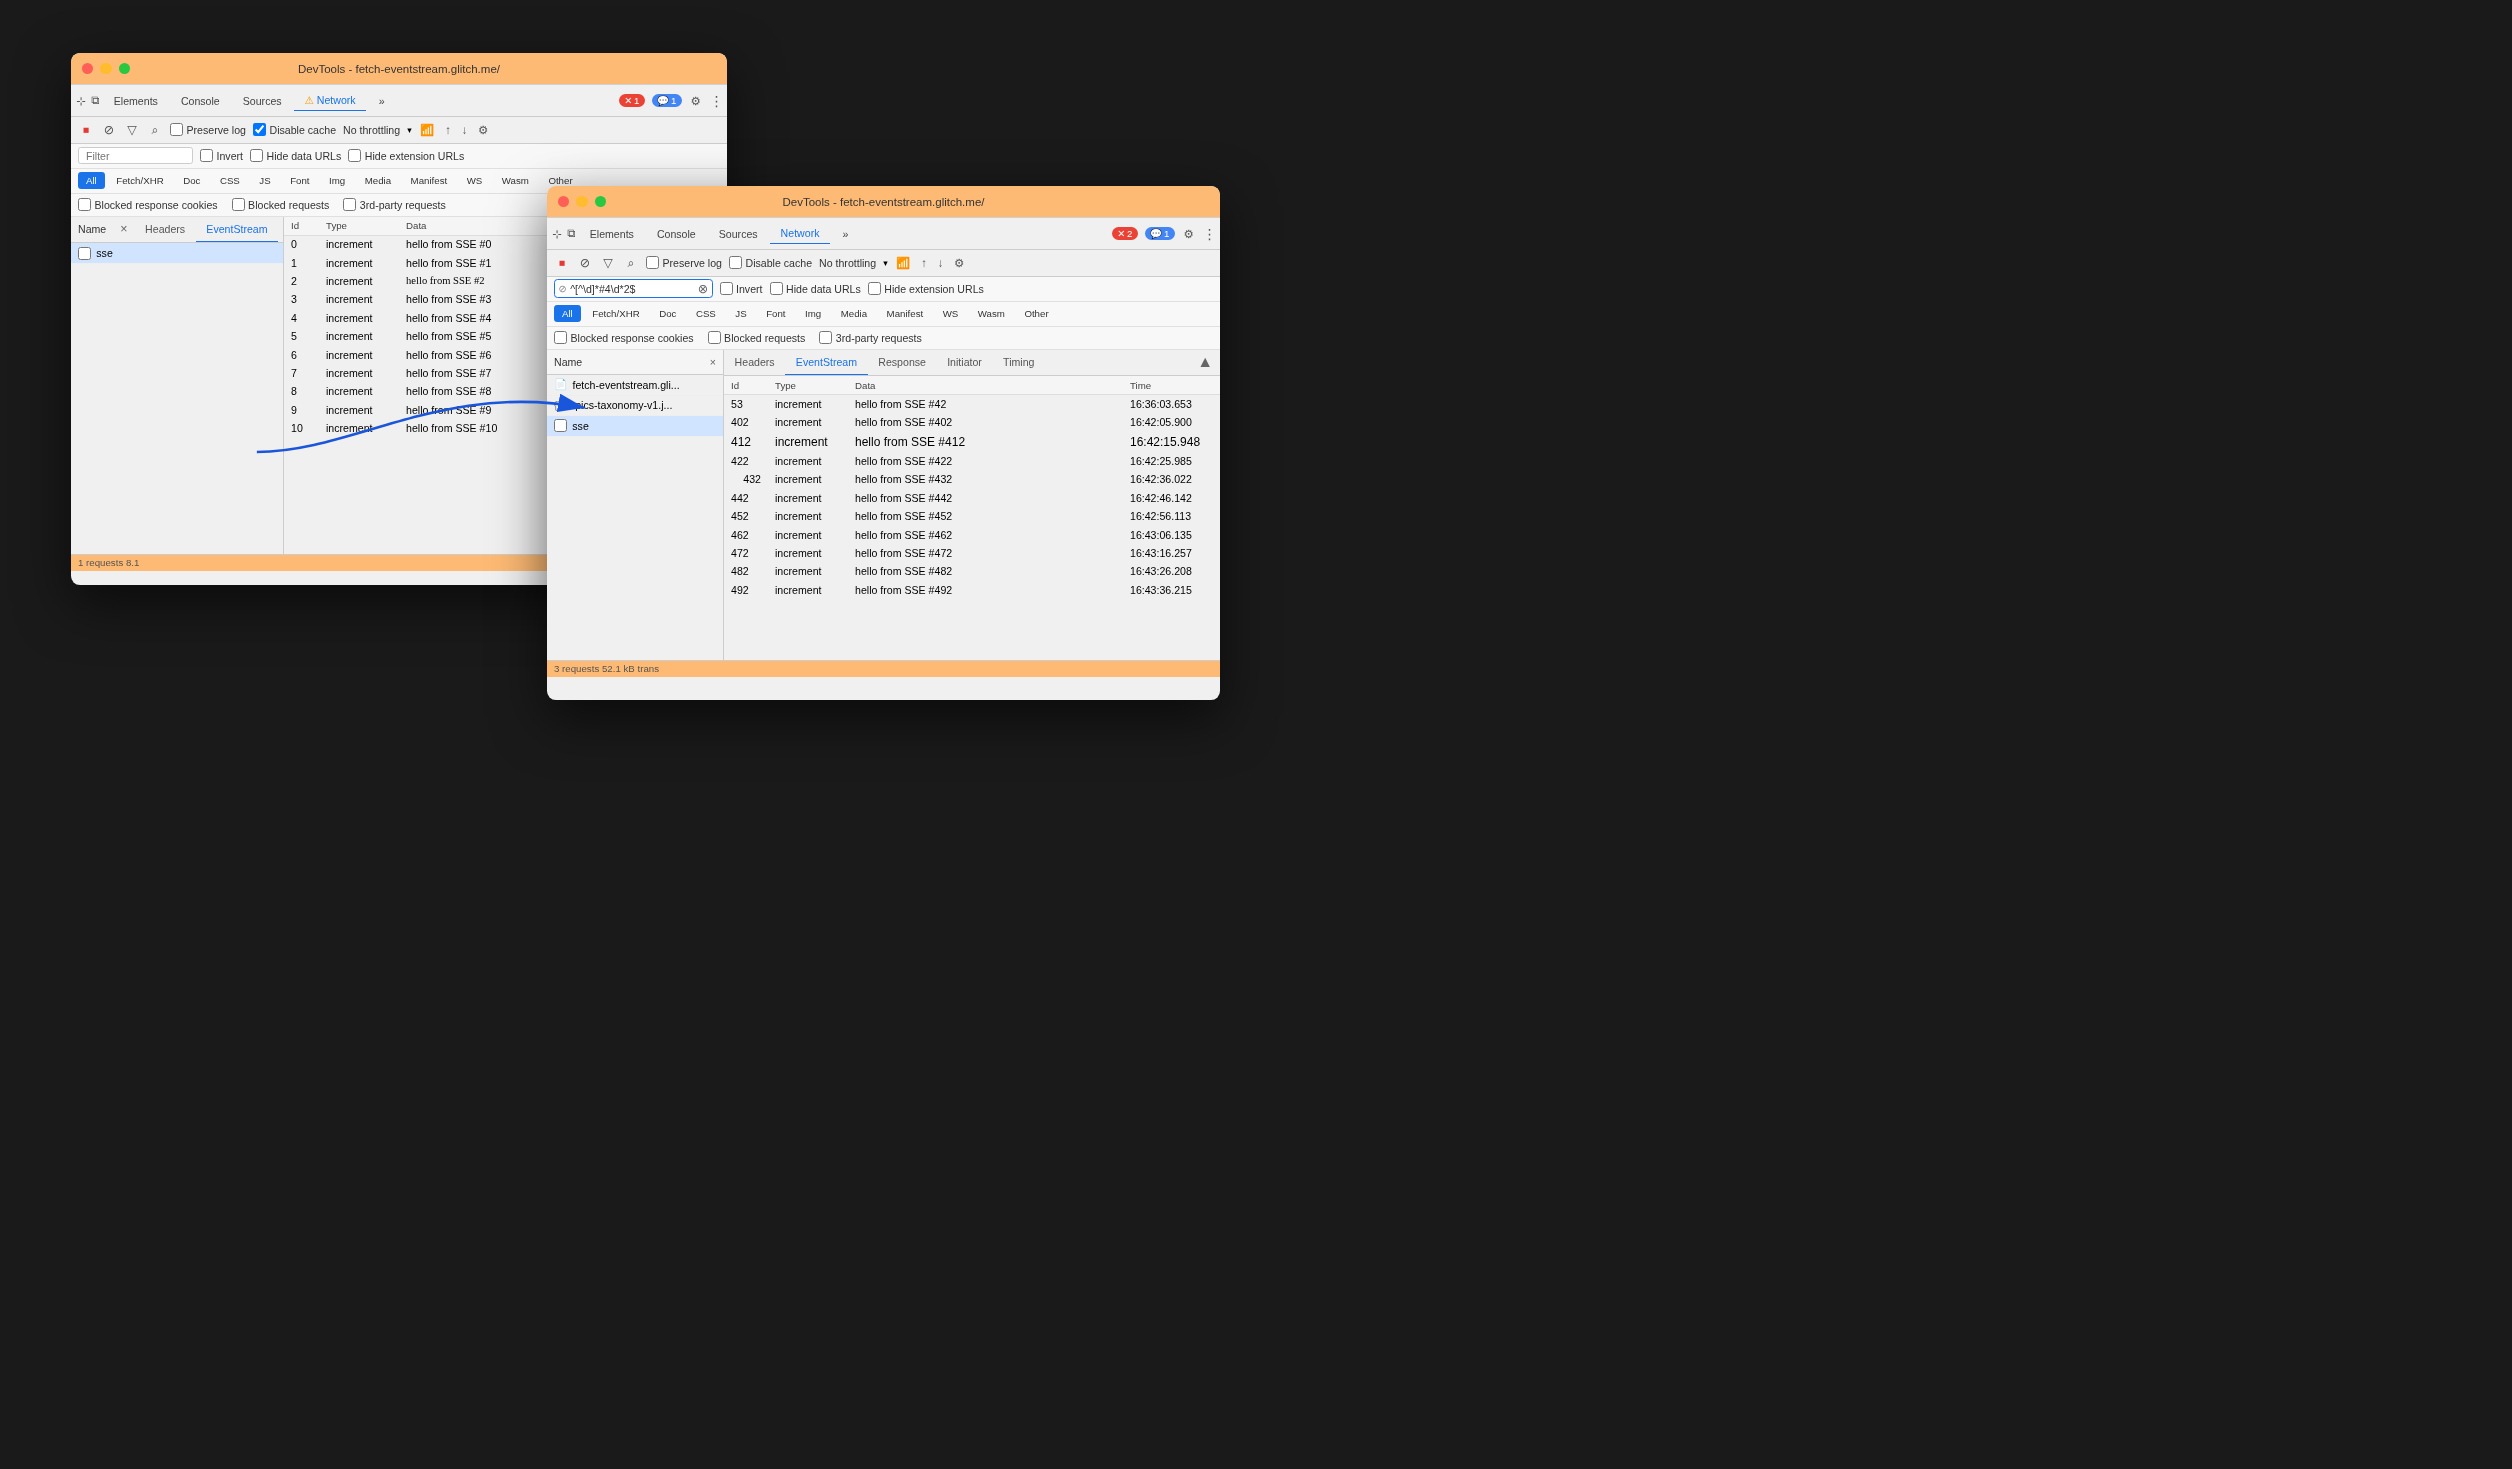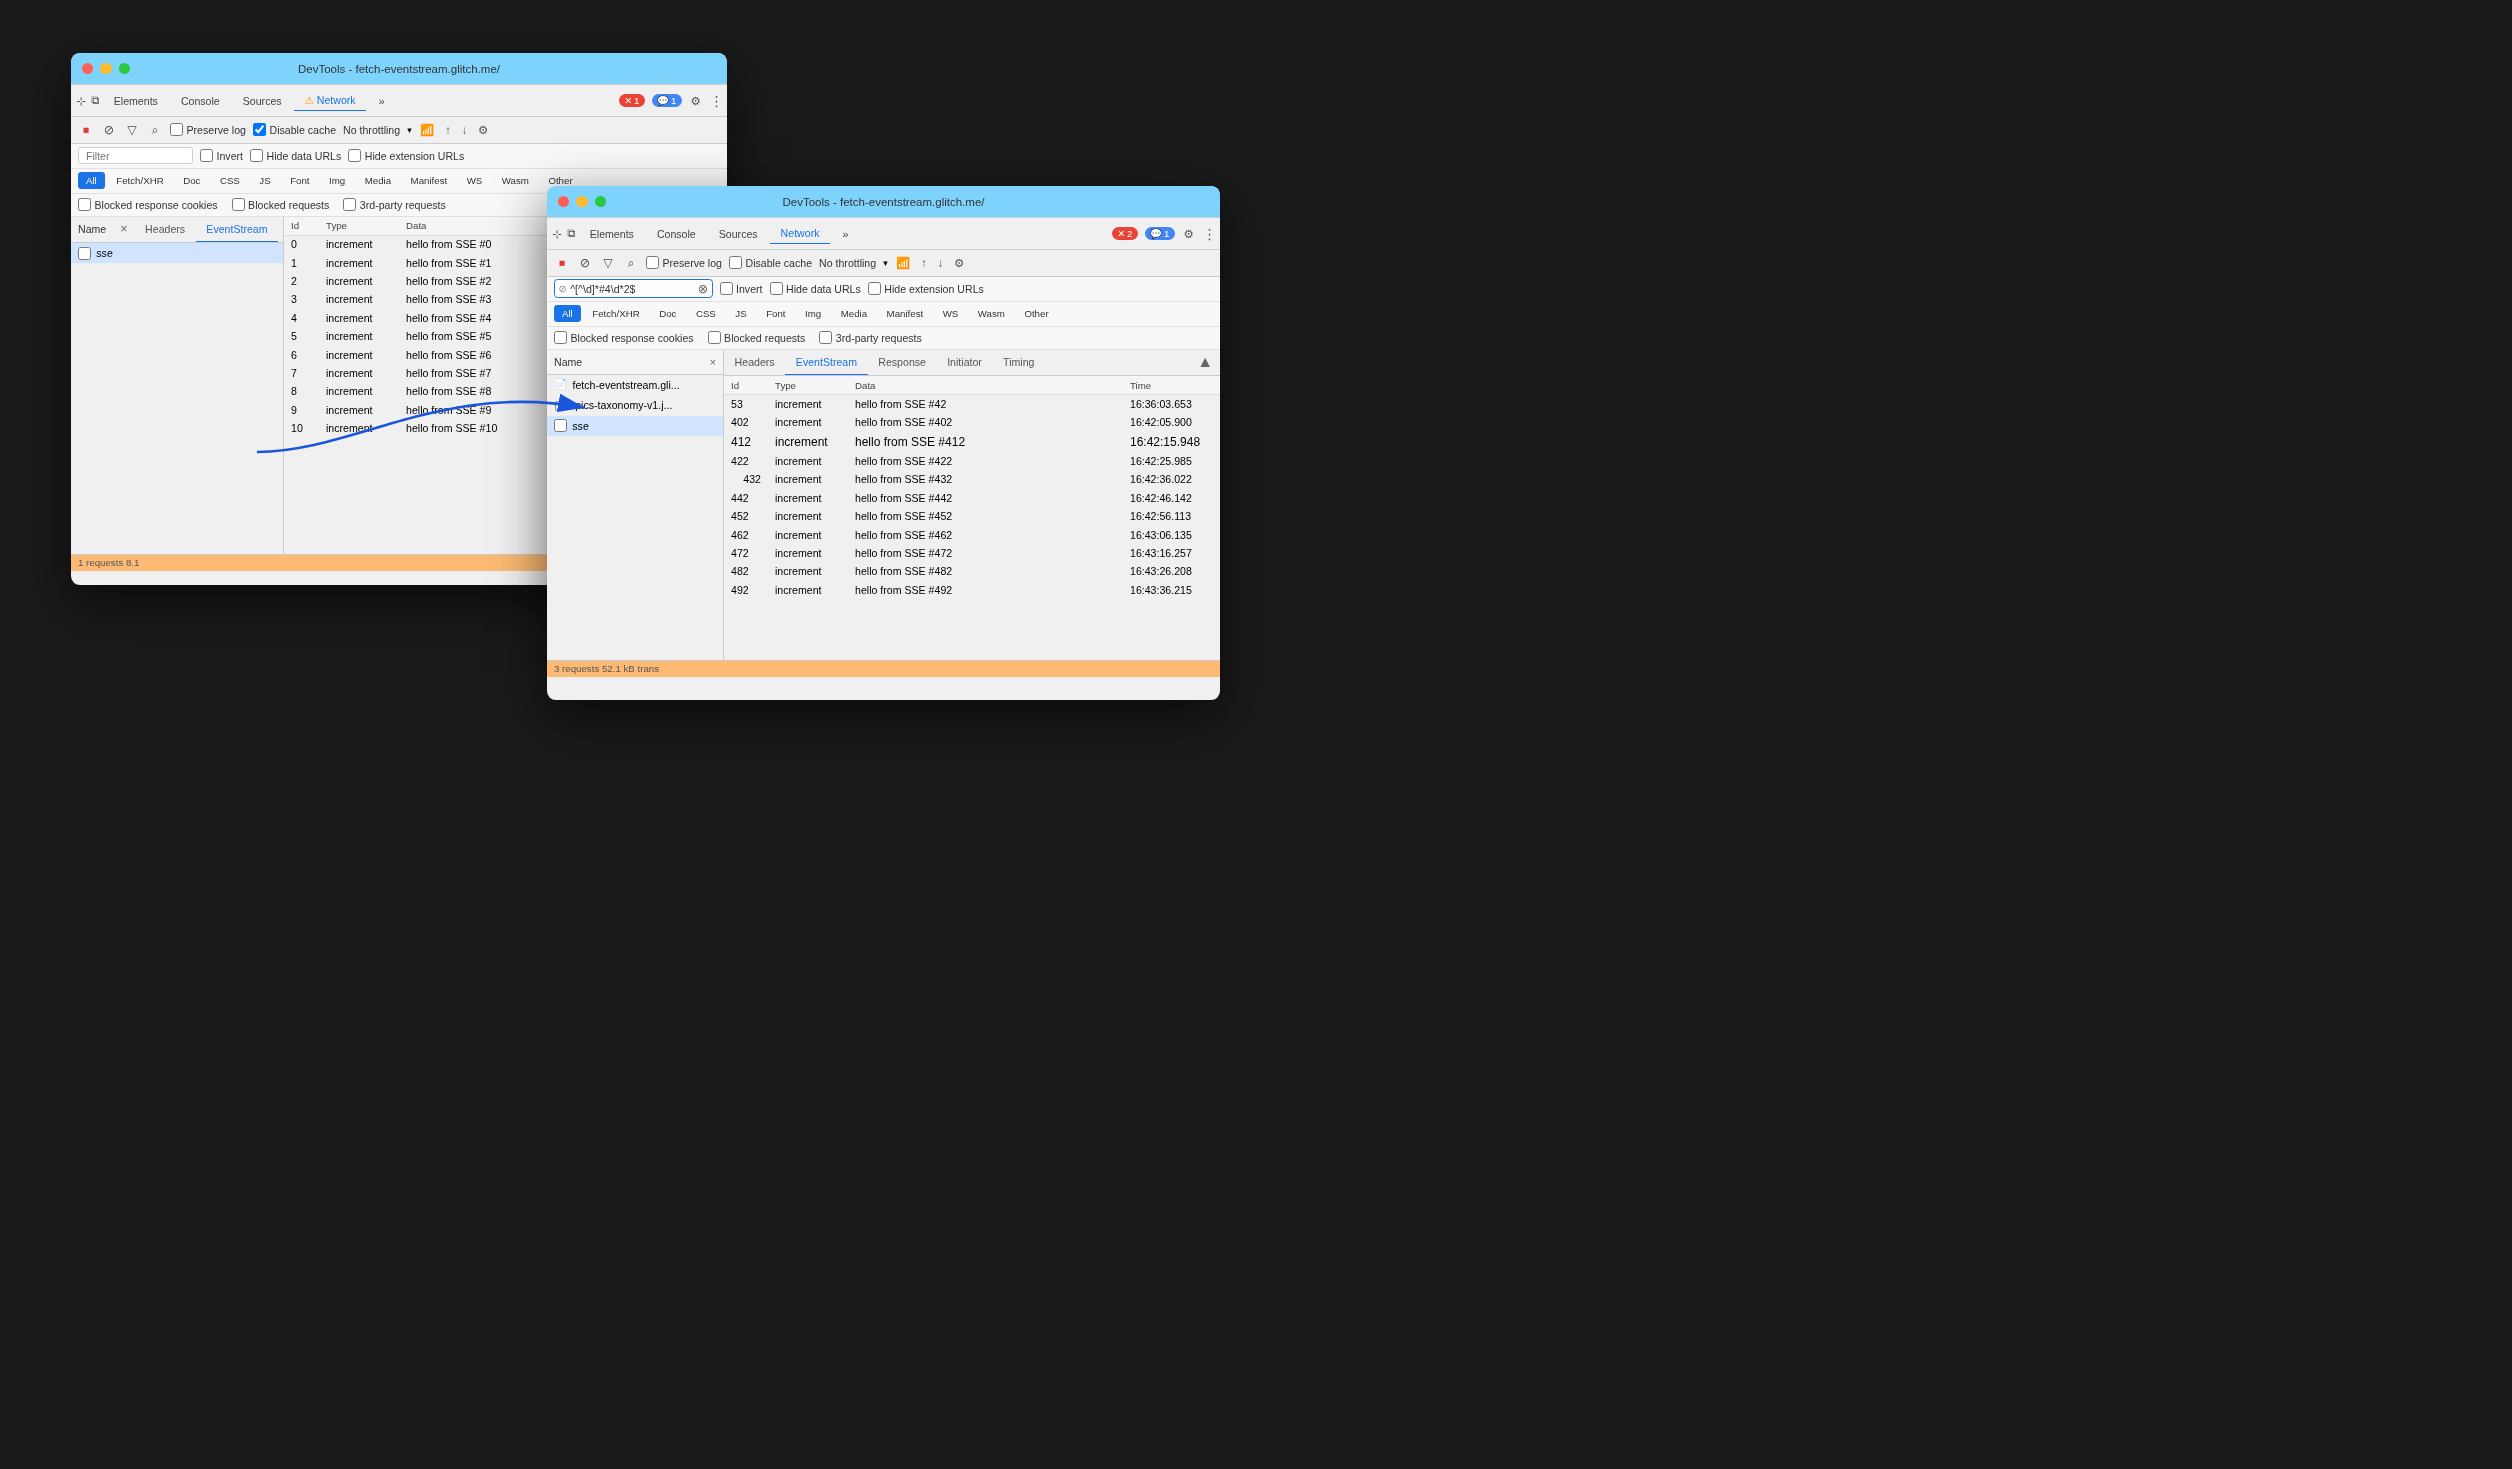--- a/index.html
+++ b/index.html
@@ -16,21 +16,21 @@
     
     .devtools-window {
       background: #f0f0f0;
       border-radius: 8.9px;
       box-shadow: 0 17.7px 53px rgba(0,0,0,0.6);
       position: absolute;
       overflow: hidden;
     }
 
     .window-titlebar {
-      background: #7dd3fc;
+      background: #fdba74;
       height: 32px;
       display: flex;
       align-items: center;
       padding: 0 10.6px;
       border-bottom: 0.9px solid #d0d0d0;
       position: relative;
     }
 
     .traffic-lights {
       display: flex;
@@ -430,21 +430,21 @@
         </div>
         <div style="display:flex; border-bottom:0.9px solid #f0f0f0; font-size:10.6px;">
           <div style="width:35px; padding:2.7px 7px;">1</div>
           <div style="width:80px; padding:2.7px 7px;">increment</div>
           <div style="flex:1; padding:2.7px 7px;">hello from SSE #1</div>
           <div style="width:44px; padding:2.7px 7px;">16:3</div>
         </div>
         <div style="display:flex; border-bottom:0.9px solid #f0f0f0; font-size:10.6px;">
           <div style="width:35px; padding:2.7px 7px;">2</div>
           <div style="width:80px; padding:2.7px 7px;">increment</div>
-          <div style="flex:1; padding:2.7px 7px;">hello from SSE #2</div>
+          <div style="flex:1; padding:2.7px 7px;font-family:Liberation Serif, serif;">hello from SSE #2</div>
           <div style="width:44px; padding:2.7px 7px;">16:3</div>
         </div>
         <div style="display:flex; border-bottom:0.9px solid #f0f0f0; font-size:10.6px;">
           <div style="width:35px; padding:2.7px 7px;">3</div>
           <div style="width:80px; padding:2.7px 7px;">increment</div>
           <div style="flex:1; padding:2.7px 7px;">hello from SSE #3</div>
           <div style="width:44px; padding:2.7px 7px;">16:3</div>
         </div>
         <div style="display:flex; border-bottom:0.9px solid #f0f0f0; font-size:10.6px;">
           <div style="width:35px; padding:2.7px 7px;">4</div>

